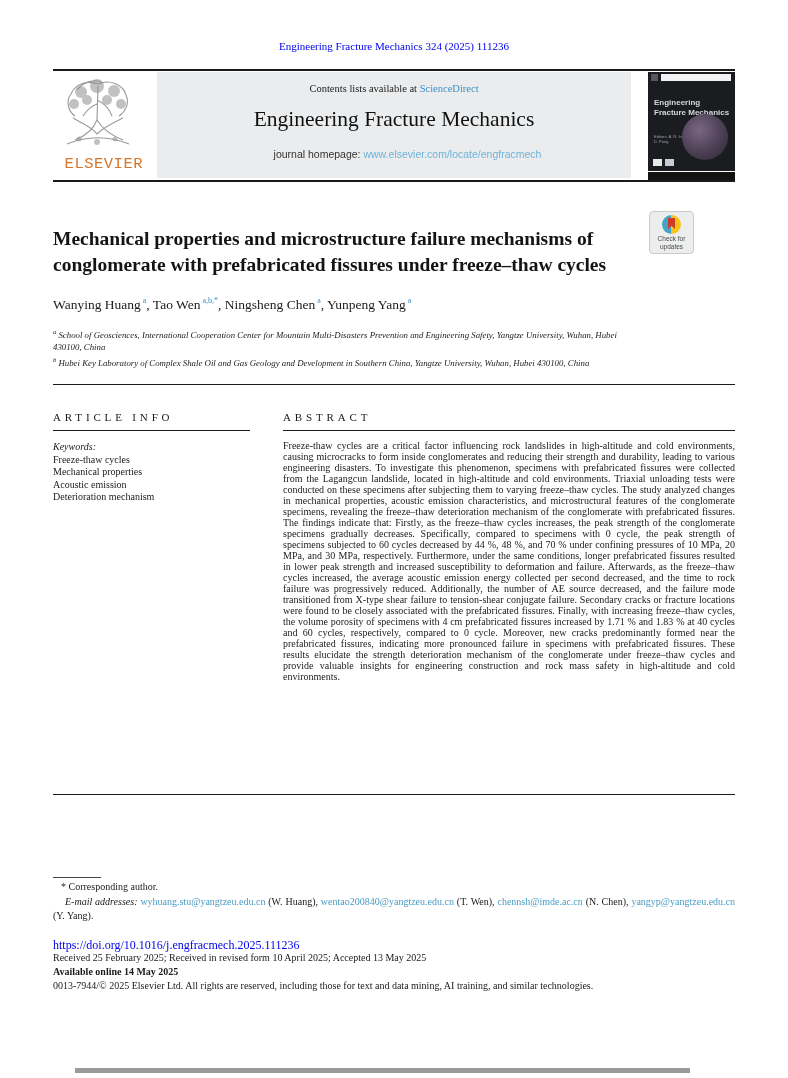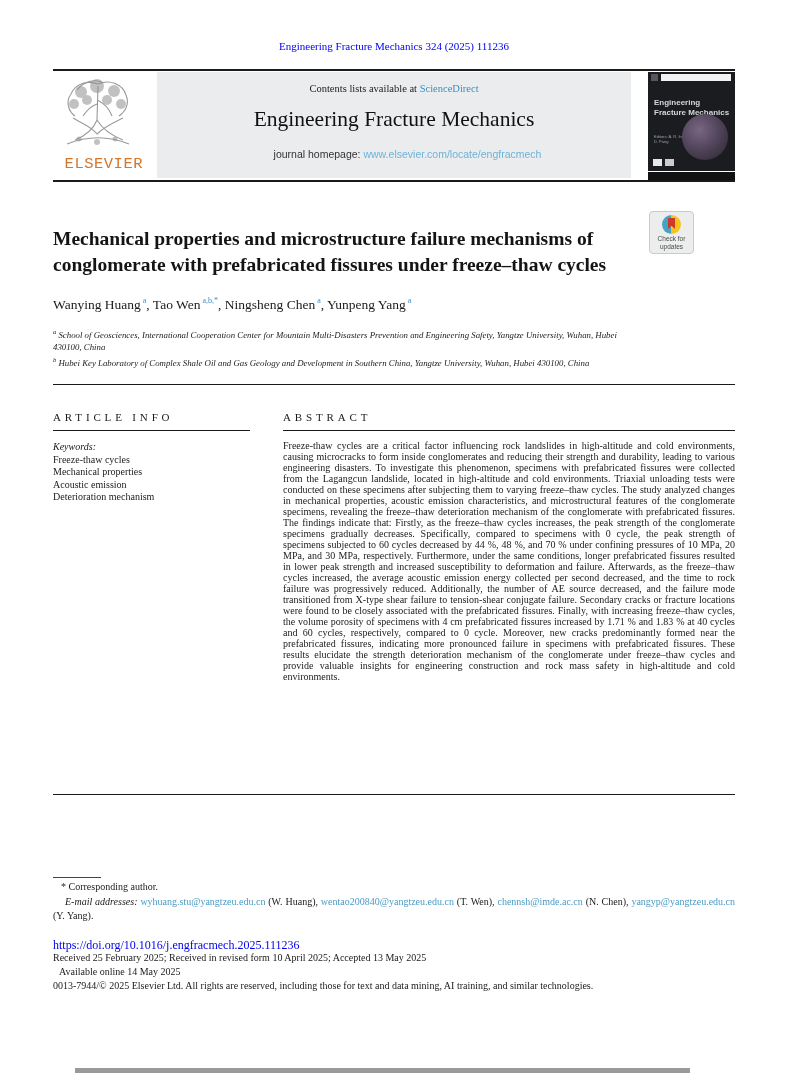--- a/index.html
+++ b/index.html
@@ -77,21 +77,21 @@
   .emails{position:absolute;left:53px;top:895px;width:682px;font-size:10px;line-height:13.5px;
           text-align:justify;color:#1a1a1a;}
   .emails .lbl{font-style:italic;}
   .emails a{color:#4a9bc4;}
   .emails .indent{display:inline-block;width:12px;}
   .corresp .indent{display:inline-block;width:8px;}
 
   
   .doi{position:absolute;left:53px;top:938px;font-size:12px;color:#3b8fc4;}
   .received{position:absolute;left:53px;top:952px;font-size:10px;color:#1a1a1a;}
-  .available{position:absolute;left:59px;top:966px;font-size:10px;color:#1a1a1a;}
+  .available{position:absolute;left:53px;top:966px;font-size:10px;color:#1a1a1a;font-weight:bold;}
   .copyright{position:absolute;left:53px;top:980px;font-size:10px;color:#1a1a1a;}
 
   .next-page-edge{position:absolute;left:75px;top:1068px;width:615px;height:5px;background:#9a9a9a;}
 </style>
 </head>
 <body>
 
 <div class="page">
 
   <div class="citation">

